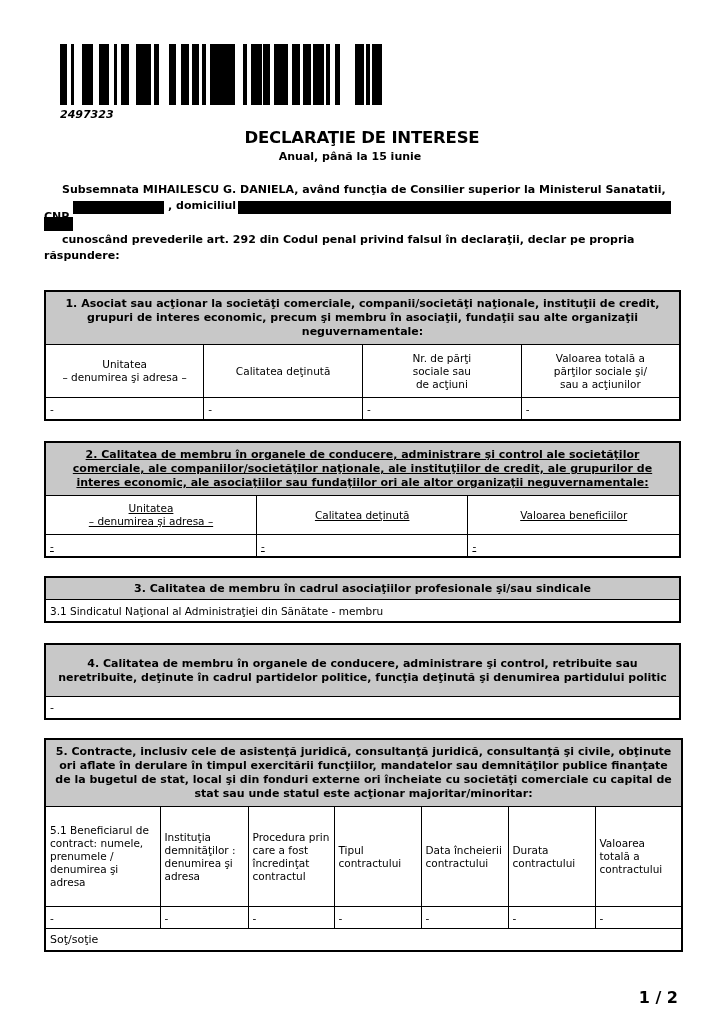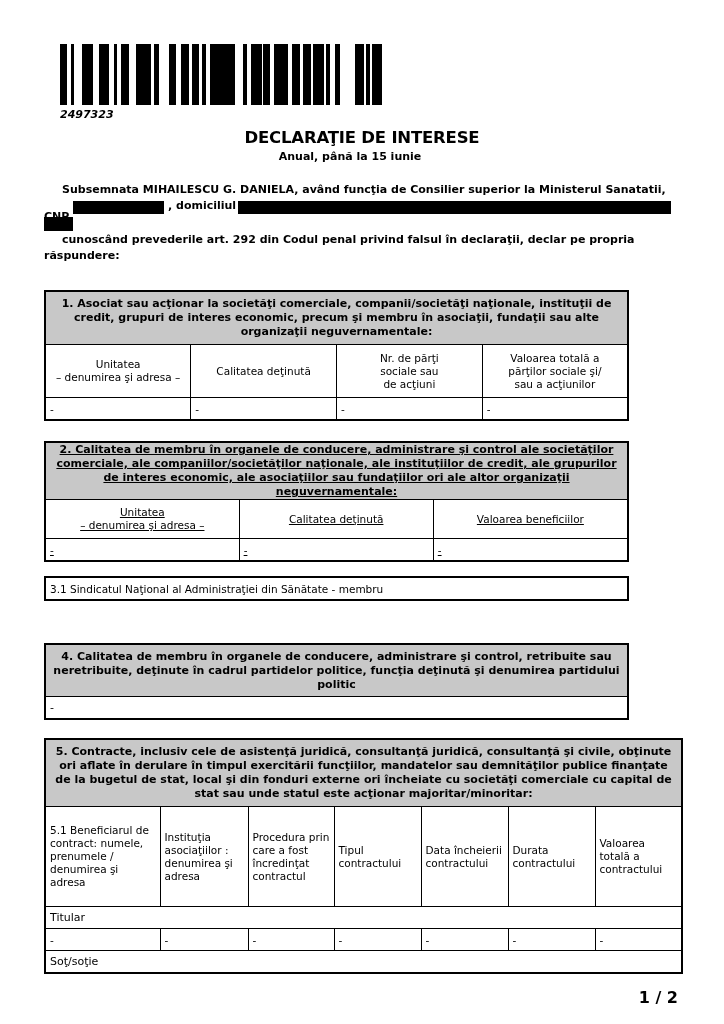--- a/index.html
+++ b/index.html
@@ -6,21 +6,21 @@
   body { width: 724px; height: 1024px; position: relative; overflow: hidden;
          font-family: "DejaVu Sans", sans-serif; color: #000; }
   .abs { position: absolute; }
   #barcode { left: 60px; top: 44px; width: 340px; height: 61px; }
   #barcode-number { left: 60px; top: 108px; font-size: 11px; font-weight: bold; font-family: "DejaVu Sans", sans-serif; font-style: italic; }
   #doc-title { left: 0; width: 724px; top: 128px; text-align: center; font-size: 16.5px; font-weight: bold; letter-spacing: -0.2px; }
   #doc-subtitle { left: 0; width: 700px; top: 150px; text-align: center; font-size: 11px; font-weight: bold; }
   .intro { font-size: 11px; font-weight: bold; line-height: 16px; }
   .redact { position: absolute; background: #000; }
 
-  table.sec { position: absolute; left: 44px; width: 585px; border-collapse: collapse;
+  table.sec { position: absolute; left: 44px; width: 637px; border-collapse: collapse;
               border: 2px solid #000; table-layout: fixed; }
   table.sec td, table.sec th { border: 1px solid #000; padding: 0 4px; vertical-align: middle; }
   th.sec-head { background: #c8c8c8; font-weight: bold; font-size: 11px; text-align: center;
                 line-height: 14px; border-bottom: 1.5px solid #000; }
   td.colh { text-align: center; font-size: 10.5px; line-height: 13px; font-family: "DejaVu Sans", sans-serif; font-weight: normal; }
   td.colh-left { text-align: left; font-size: 10.5px; line-height: 13px; }
   td.cell { font-size: 10.5px; text-align: left; height: 21px; }
   td.fullrow { font-size: 11px; text-align: left; height: 21px; border-radius: 7px; }
   #page-number { right: 46px; top: 988px; font-size: 16px; font-weight: bold; }
 </style>
@@ -120,20 +120,23 @@
   <tr>
     <td class="cell">-</td>
     <td class="cell">-</td>
     <td class="cell">-</td>
   </tr>
 </tbody>
   </table>
 
 <table class="sec" style="top:576px;">
   <tbody>
+      <tr>
+        <th class="sec-head" style="height:21px;">3. Calitatea de membru în cadrul asociaţiilor profesionale şi/sau sindicale</th>
+      </tr>
   <tr>
         <td class="fullrow" style="font-size:10.5px;">3.1 Sindicatul Naţional al Administraţiei din Sănătate - membru</td>
       </tr>
 </tbody>
   </table>
 
 <table class="sec" style="top:643px;">
   <tbody>
       <tr>
         <th class="sec-head" style="height:51px;">4. Calitatea de membru în organele de conducere, administrare şi control, retribuite sau neretribuite,  deţinute în cadrul partidelor politice, funcţia deţinută şi denumirea partidului politic</th>
@@ -153,30 +156,27 @@
       <col style="width:87px">
       <col style="width:87px">
       <col style="width:87px">
   </colgroup>
   <tbody>
       <tr>
         <th class="sec-head" colspan="7" style="height:66px;">5. Contracte, inclusiv cele de asistenţă juridică, consultanţă juridică, consultanţă şi civile, obţinute ori aflate în derulare în timpul exercitării funcţiilor, mandatelor sau demnităţilor publice finanţate de la bugetul de stat, local şi din fonduri externe ori încheiate cu societăţi comerciale cu capital de stat sau unde statul este acţionar majoritar/minoritar:</th>
       </tr>
   <tr style="height:100px;">
     <td class="colh-left">5.1 Beneficiarul de contract: numele, prenumele / denumirea şi adresa</td>
-    <td class="colh-left">Instituţia asociaţiilor : denumirea şi adresa</td>
+    <td class="colh-left">Instituţia demnităţilor : denumirea şi adresa</td>
     <td class="colh-left">Procedura prin care a fost încredinţat contractul</td>
     <td class="colh-left">Tipul contractului</td>
     <td class="colh-left">Data încheierii contractului</td>
     <td class="colh-left">Durata contractului</td>
     <td class="colh-left">Valoarea totală a contractului</td>
   </tr>
-  <tr>
-        <td class="fullrow" colspan="7">Titular</td>
-      </tr>
   <tr>
     <td class="cell">-</td>
     <td class="cell">-</td>
     <td class="cell">-</td>
     <td class="cell">-</td>
     <td class="cell">-</td>
     <td class="cell">-</td>
     <td class="cell">-</td>
   </tr>
   <tr>

